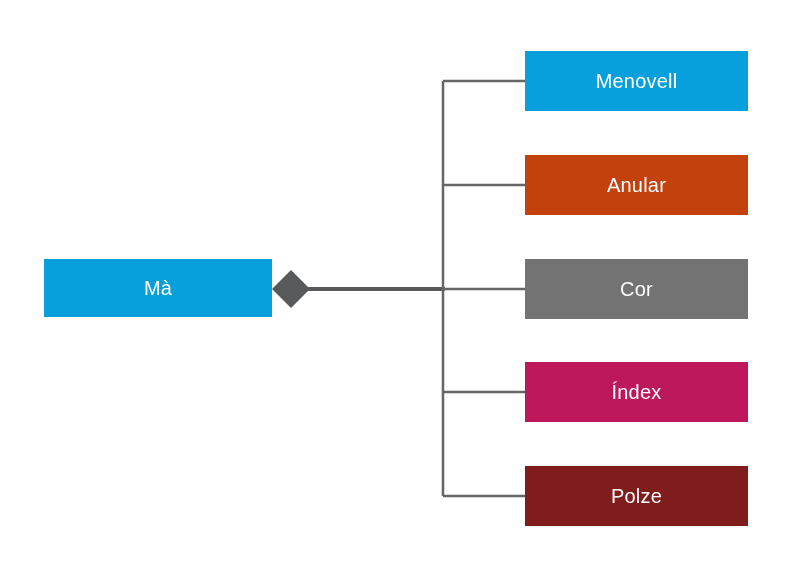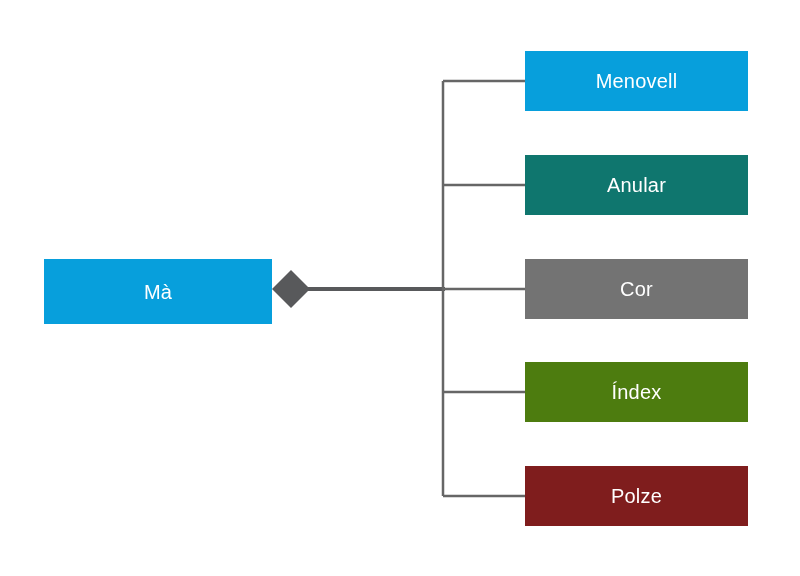--- a/index.html
+++ b/index.html
@@ -55,37 +55,37 @@
       <line x1="443" y1="81" x2="443" y2="496" stroke="#666666" stroke-width="2.5"></line>
       <line x1="443" y1="81" x2="525" y2="81" stroke="#666666" stroke-width="2.5"></line>
       <line x1="443" y1="185" x2="525" y2="185" stroke="#666666" stroke-width="2.5"></line>
       <line x1="443" y1="289" x2="525" y2="289" stroke="#666666" stroke-width="2.5"></line>
       <line x1="443" y1="392" x2="525" y2="392" stroke="#666666" stroke-width="2.5"></line>
       <line x1="443" y1="496" x2="525" y2="496" stroke="#666666" stroke-width="2.5"></line>
     </g>
     <polygon points="291,270 310,289 291,308 272,289" fill="#58595B"></polygon>
   </svg>
 
-  <div class="node" style="left:44px; top:259px; width:228px; height:65px; background:#079FDC;">
+  <div class="node" style="left:44px; top:259px; width:228px; height:58px; background:#079FDC;">
     <span class="node-label">Mà</span>
   </div>
 
   <div class="node" style="left:525px; top:51px; width:223px; height:60px; background:#079FDC;">
     <span class="node-label">Menovell</span>
   </div>
 
-  <div class="node" style="left:525px; top:155px; width:223px; height:60px; background:#0f766e;">
+  <div class="node" style="left:525px; top:155px; width:223px; height:60px; background:#c2410c;">
     <span class="node-label">Anular</span>
   </div>
 
   <div class="node" style="left:525px; top:259px; width:223px; height:60px; background:#737373;">
     <span class="node-label">Cor</span>
   </div>
 
-  <div class="node" style="left:525px; top:362px; width:223px; height:60px; background:#4d7c0f;">
+  <div class="node" style="left:525px; top:362px; width:223px; height:60px; background:#be185d;">
     <span class="node-label">Índex</span>
   </div>
 
   <div class="node" style="left:525px; top:466px; width:223px; height:60px; background:#7f1d1d;">
     <span class="node-label">Polze</span>
   </div>
 
 </div>
 
 </body></html>

